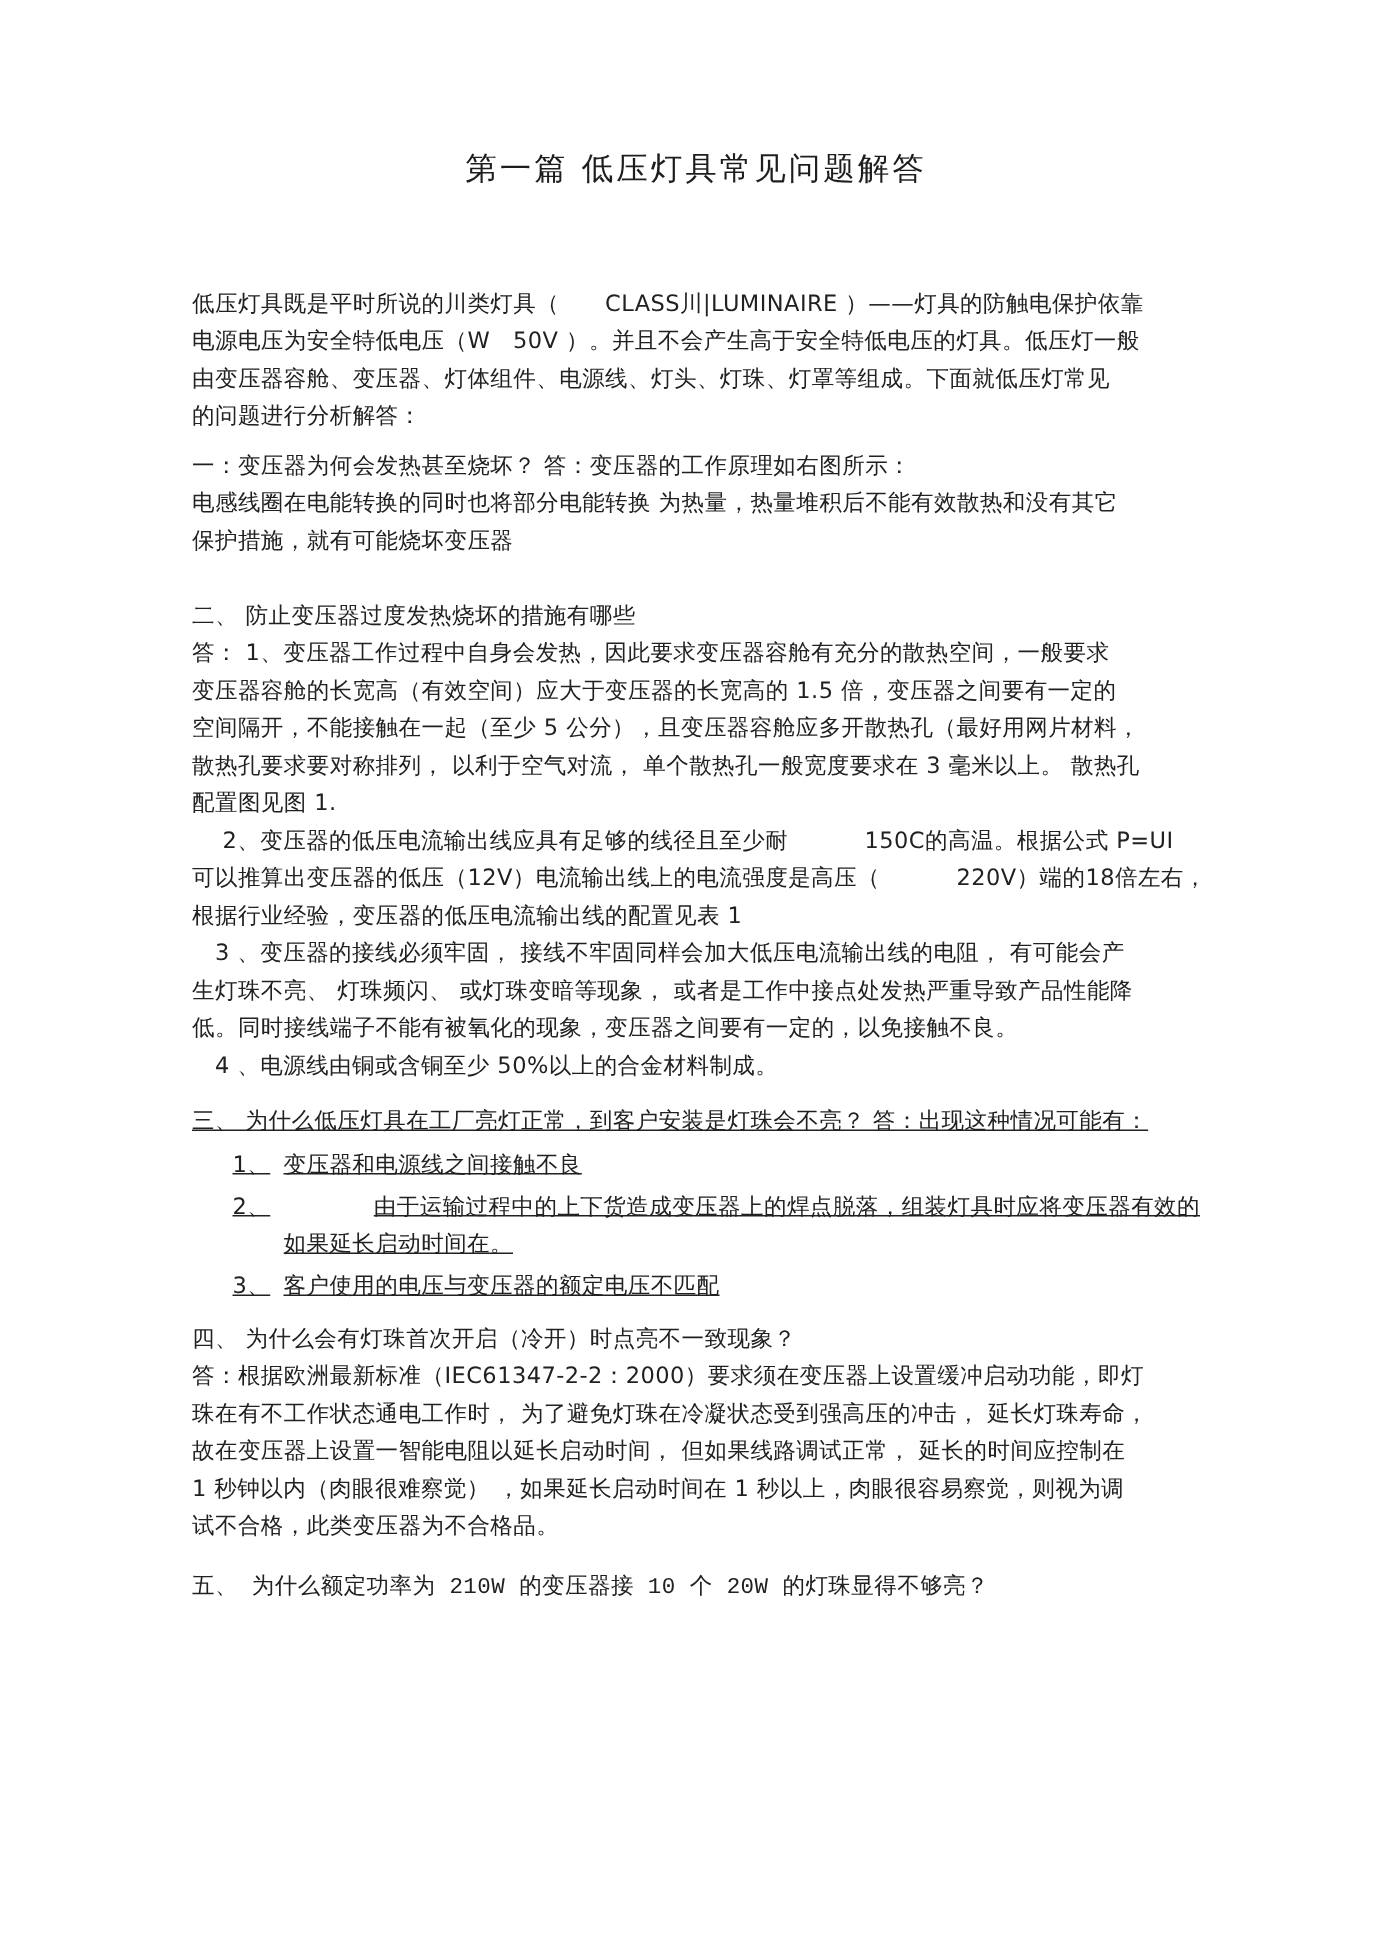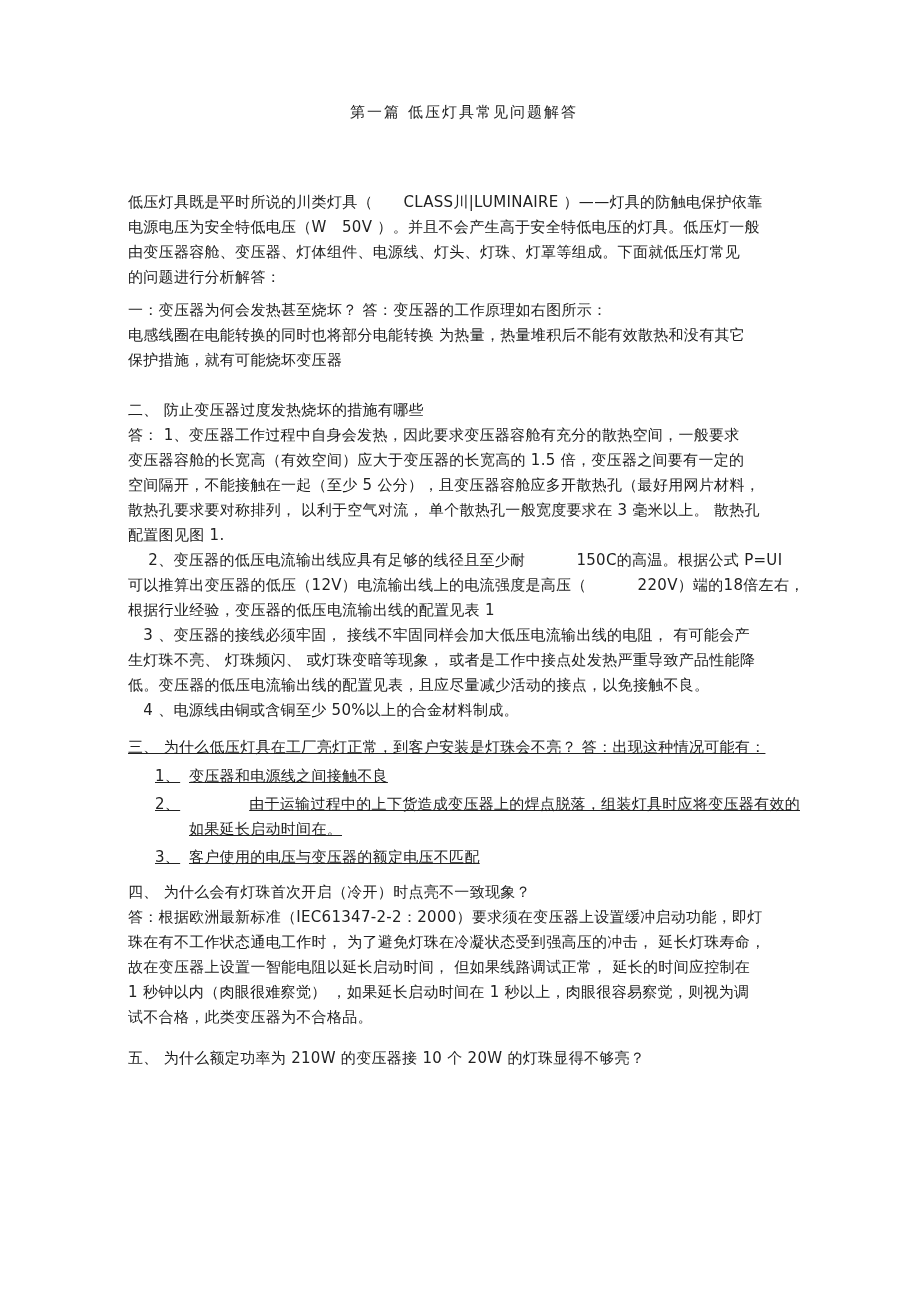--- a/index.html
+++ b/index.html
@@ -21,21 +21,21 @@
   }
   .content {
     position: absolute;
     left: 128px;
     top: 0;
     width: 672px;
   }
   .title {
     margin: 97px 0 0 0;
     padding: 0;
-    font-size: 15px;
+    font-size: 21px;
     font-weight: 500;
     text-align: center;
     line-height: 30px;
     letter-spacing: 2px;
     color: #1d1d1d;
   }
   .block {
     font-size: 15px;
     line-height: 25px;
     color: #212121;
@@ -44,21 +44,21 @@
   .line {
     white-space: pre;
     height: 25px;
     overflow: hidden;
   }
   .intro { margin-top: 63px; }
   .q1 { margin-top: 8px; }
   .q2 { margin-top: 25px; }
   .q3 { margin-top: 12px; text-decoration: underline; }
   .q4 { margin-top: 10px; }
-  .q5 { margin-top: 16px; }
+  .q5 { margin-top: 16px; font-family: Liberation Mono, monospace; }
   .list { margin-top: 4px; }
   .list-item {
     display: flex;
     margin-left: 27px;
     margin-bottom: 3px;
   }
   .list-item .num {
     flex: 0 0 34px;
     white-space: pre;
   }
@@ -90,21 +90,21 @@
       <div class="line">答： 1、变压器工作过程中自身会发热，因此要求变压器容舱有充分的散热空间，一般要求</div>
       <div class="line">变压器容舱的长宽高（有效空间）应大于变压器的长宽高的 1.5 倍，变压器之间要有一定的</div>
       <div class="line">空间隔开，不能接触在一起（至少 5 公分），且变压器容舱应多开散热孔（最好用网片材料，</div>
       <div class="line">散热孔要求要对称排列， 以利于空气对流， 单个散热孔一般宽度要求在 3 毫米以上。 散热孔</div>
       <div class="line">配置图见图 1.</div>
       <div class="line">　 2、变压器的低压电流输出线应具有足够的线径且至少耐　　　 150C的高温。根据公式 P=UI</div>
       <div class="line">可以推算出变压器的低压（12V）电流输出线上的电流强度是高压（　　　 220V）端的18倍左右，</div>
       <div class="line">根据行业经验，变压器的低压电流输出线的配置见表 1</div>
       <div class="line">　3 、变压器的接线必须牢固， 接线不牢固同样会加大低压电流输出线的电阻， 有可能会产</div>
       <div class="line">生灯珠不亮、 灯珠频闪、 或灯珠变暗等现象， 或者是工作中接点处发热严重导致产品性能降</div>
-      <div class="line">低。变压器的低压电流输出线的配置见表，且应尽量减少活动的接点，以免接触不良。</div>
+      <div class="line">低。同时接线端子不能有被氧化的现象，变压器之间要有一定的，以免接触不良。</div>
       <div class="line">　4 、电源线由铜或含铜至少 50%以上的合金材料制成。</div>
     </div>
 
     <div class="block q3">
       <div class="line">三、 为什么低压灯具在工厂亮灯正常，到客户安装是灯珠会不亮？ 答：出现这种情况可能有：</div>
       <div class="list">
         <div class="list-item">
           <span class="num">1、</span>
           <span class="item-lines">
             <span class="line">变压器和电源线之间接触不良</span>

